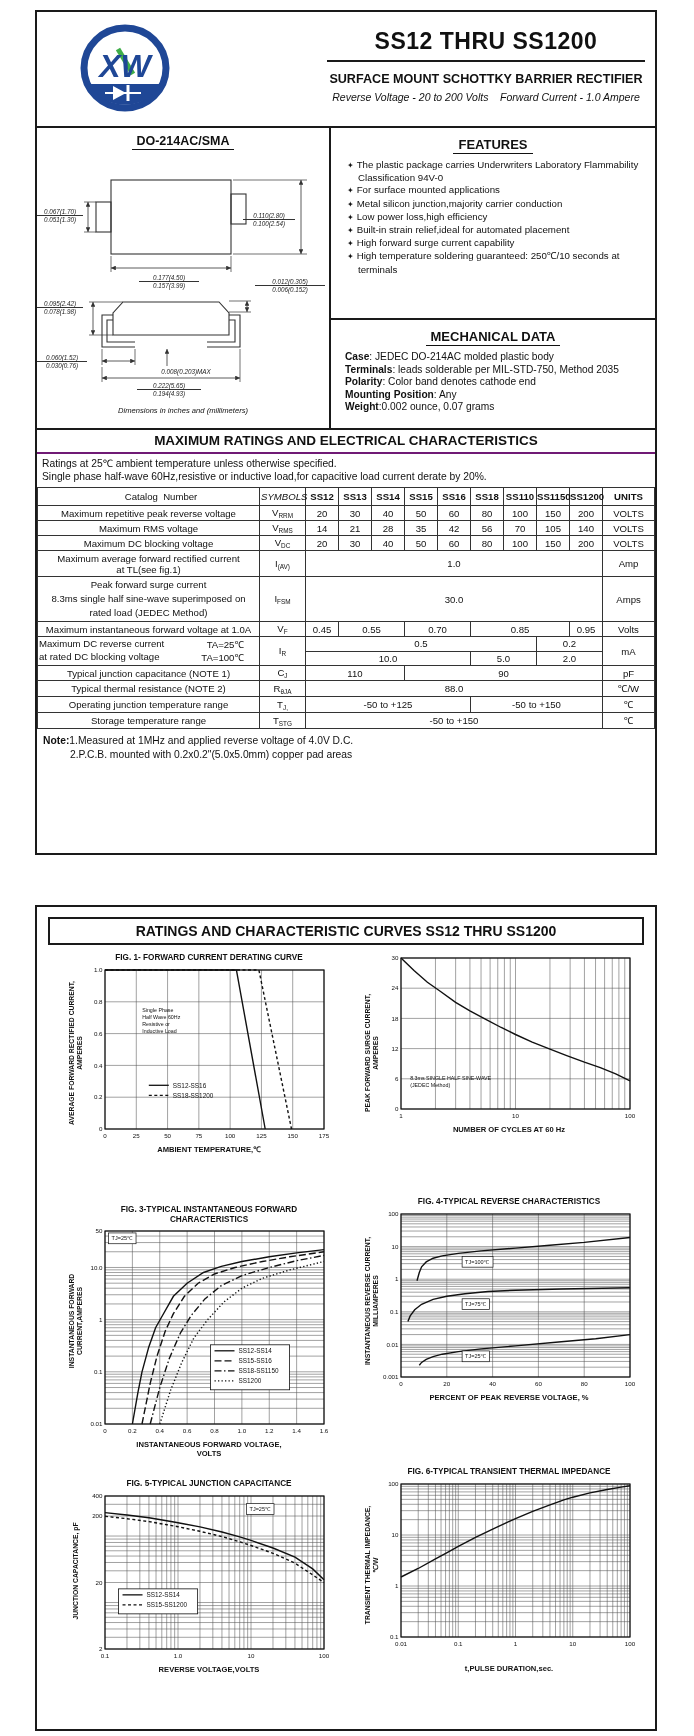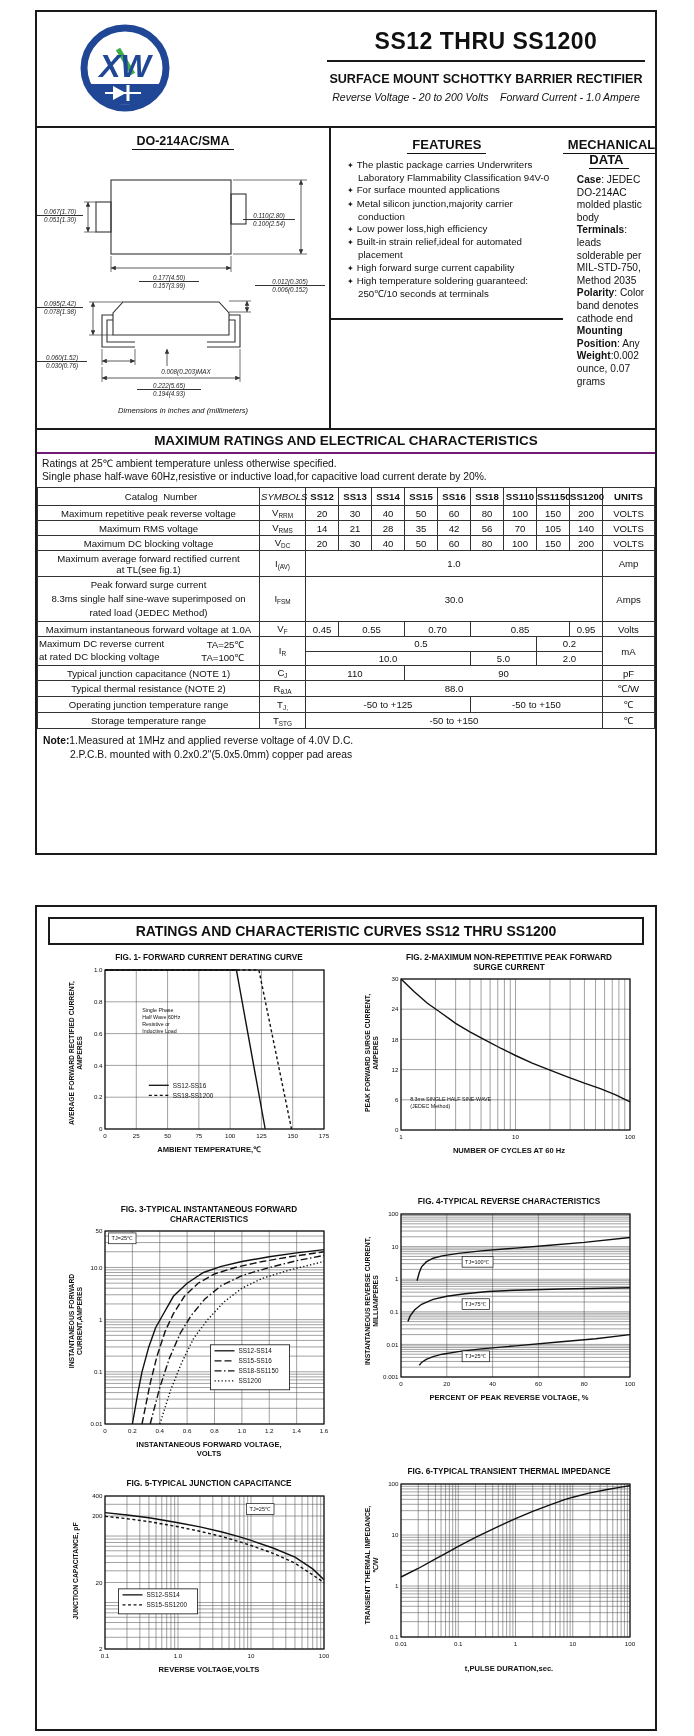--- a/index.html
+++ b/index.html
@@ -26,21 +26,21 @@
   .pkg-cell { width:294px; border-right:2px solid #1a1a1a; position:relative; }
   .pkg-title { text-align:center; margin-top:6px; font-size:12.5px; font-weight:bold; }
   .pkg-title span { border-bottom:1.5px solid #111; padding:0 4px 1px 4px; }
   .pkg-svg { position:absolute; left:2px; top:24px; }
   .dim { position:absolute; font-size:6.3px; font-style:italic; line-height:7.2px; text-align:center; color:#222; }
   .dim .t { display:block; border-bottom:0.8px solid #333; padding:0 1px; }
   .dim .b { display:block; }
   .pkg-caption { position:absolute; left:0; top:278px; width:100%; text-align:center;
                  font-size:7.6px; font-style:italic; }
 
-  .feat-cell { flex:1; display:flex; }
+  .feat-cell { flex:1; display:flex; flex-direction:column; }
   .feat-section { height:192px; border-bottom:2px solid #1a1a1a; }
   .sec-title { text-align:center; margin-top:9px; font-size:13px; font-weight:bold; }
   .sec-title span { border-bottom:1.5px solid #111; padding:0 5px 1px 5px; }
   .feat-list { margin:7px 6px 0 16px; list-style:none; }
   .feat-list li { font-size:9.7px; line-height:12.2px; padding-left:11px; text-indent:-11px; }
   .feat-list .blt { margin-right:3px; font-size:8px; }
   .mech-section { flex:1; }
   .mech-lines { margin:7px 10px 0 14px; font-size:10.2px; line-height:12.6px; }
   .mech-lines b { font-weight:bold; }
 
@@ -421,22 +421,20 @@
         <text x="63.230000000000004" y="68.38" font-size="5.3" fill="#111">Inductive Load</text>
         <line x1="69.80000000000001" y1="120.3" x2="89.80000000000001" y2="120.3" stroke="#111" stroke-width="1.3"></line>
         <text x="93.80000000000001" y="122.7" font-size="6.4" fill="#111">SS12-SS16</text>
         <line x1="69.80000000000001" y1="130.3" x2="89.80000000000001" y2="130.3" stroke="#111" stroke-width="1.3" stroke-dasharray="3,2.5"></line>
         <text x="93.80000000000001" y="132.70000000000002" font-size="6.4" fill="#111">SS18-SS1200</text>
       </svg>
     <div class="fig-xlabel">AMBIENT TEMPERATURE,℃</div>
   </div>
 
   <div class="figure" id="fig2" style="left:312px; top:46px; width:294px; height:236px;">
-    <div class="fig-title">FIG. 2-MAXIMUM NON-REPETITIVE PEAK FORWARD
-SURGE CURRENT</div>
     <div class="fig-ylabel" style="top:92px;">PEAK FORWARD SURGE CURRENT,
 AMPERES</div>
     <svg class="plot" width="262" height="170">
         <line x1="26" y1="5" x2="26" y2="156" stroke="#555" stroke-width="0.55"></line>
         <line x1="60.467934503525846" y1="5" x2="60.467934503525846" y2="156" stroke="#555" stroke-width="0.55"></line>
         <line x1="80.63038366540135" y1="5" x2="80.63038366540135" y2="156" stroke="#555" stroke-width="0.55"></line>
         <line x1="94.93586900705169" y1="5" x2="94.93586900705169" y2="156" stroke="#555" stroke-width="0.55"></line>
         <line x1="106.03206549647416" y1="5" x2="106.03206549647416" y2="156" stroke="#555" stroke-width="0.55"></line>
         <line x1="115.0983181689272" y1="5" x2="115.0983181689272" y2="156" stroke="#555" stroke-width="0.55"></line>
         <line x1="122.7637255816324" y1="5" x2="122.7637255816324" y2="156" stroke="#555" stroke-width="0.55"></line>

